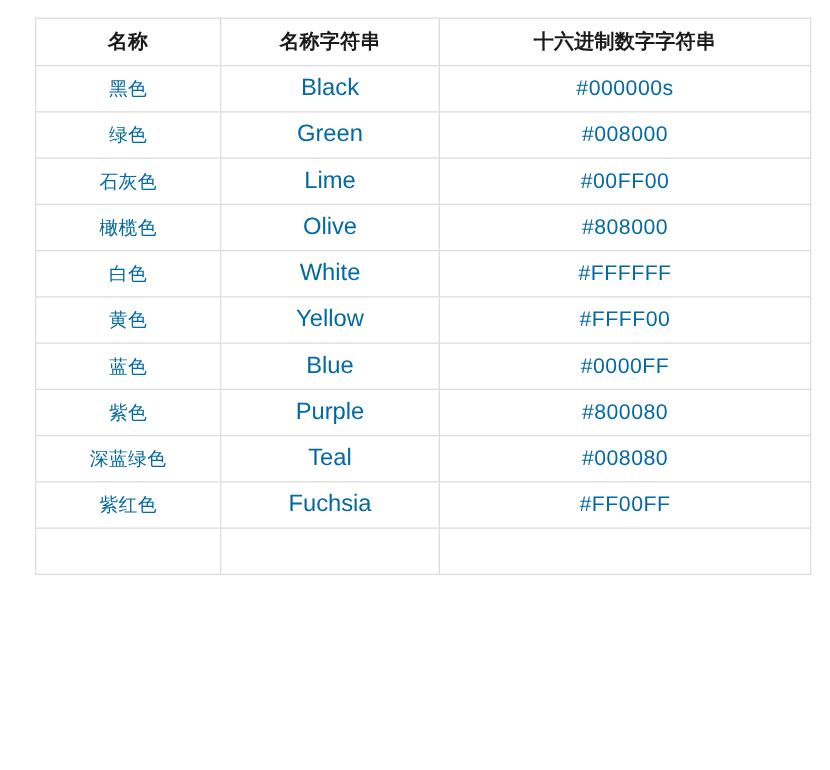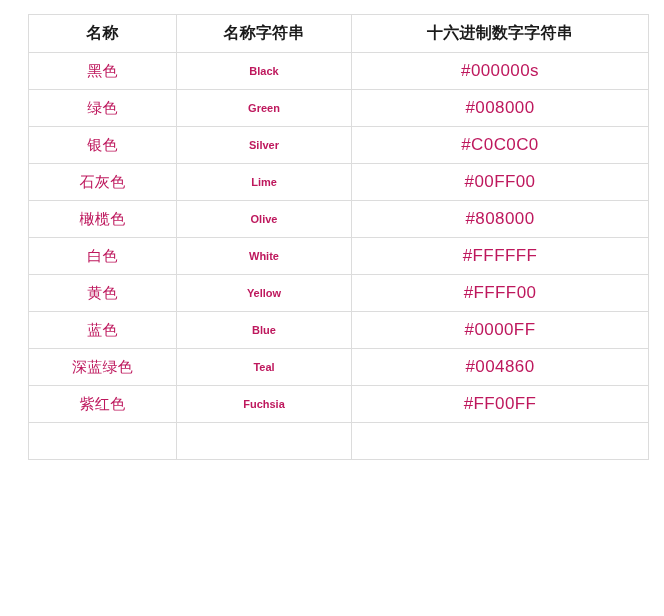--- a/index.html
+++ b/index.html
@@ -58,31 +58,30 @@
     font-size: 16px;
     color: #1b1b1b;
     letter-spacing: 0.2px;
     margin-top: 14px;
   }
 
   table.color-table tbody td {
     height: 36px;
     font-weight: normal;
     font-size: 15px;
-    color: #be185d;
+    color: #0369a1;
   }
 
   table.color-table tbody td.cn {
     font-size: 15px;
     letter-spacing: 0.3px;
   }
 
   table.color-table tbody td.en {
-    font-size: 11px;
-    font-weight: bold;
+    font-size: 19px;
   }
 
   table.color-table tbody td.hex {
     font-size: 17px;
     letter-spacing: 0.4px;
   }
 </style>
 </head>
 <body>
 
@@ -106,25 +105,20 @@
             <td class="cn">黑色</td>
             <td class="en">Black</td>
             <td class="hex">#000000s</td>
           </tr>
           <tr>
             <td class="cn">绿色</td>
             <td class="en">Green</td>
             <td class="hex">#008000</td>
           </tr>
           <tr>
-            <td class="cn">银色</td>
-            <td class="en">Silver</td>
-            <td class="hex">#C0C0C0</td>
-          </tr>
-          <tr>
             <td class="cn">石灰色</td>
             <td class="en">Lime</td>
             <td class="hex">#00FF00</td>
           </tr>
           <tr>
             <td class="cn">橄榄色</td>
             <td class="en">Olive</td>
             <td class="hex">#808000</td>
           </tr>
           <tr>
@@ -136,23 +130,28 @@
             <td class="cn">黄色</td>
             <td class="en">Yellow</td>
             <td class="hex">#FFFF00</td>
           </tr>
           <tr>
             <td class="cn">蓝色</td>
             <td class="en">Blue</td>
             <td class="hex">#0000FF</td>
           </tr>
           <tr>
+            <td class="cn">紫色</td>
+            <td class="en">Purple</td>
+            <td class="hex">#800080</td>
+          </tr>
+          <tr>
             <td class="cn">深蓝绿色</td>
             <td class="en">Teal</td>
-            <td class="hex">#004860</td>
+            <td class="hex">#008080</td>
           </tr>
           <tr>
             <td class="cn">紫红色</td>
             <td class="en">Fuchsia</td>
             <td class="hex">#FF00FF</td>
           </tr>
           <tr>
             <td class="cn"></td>
             <td class="en"></td>
             <td class="hex"></td>

